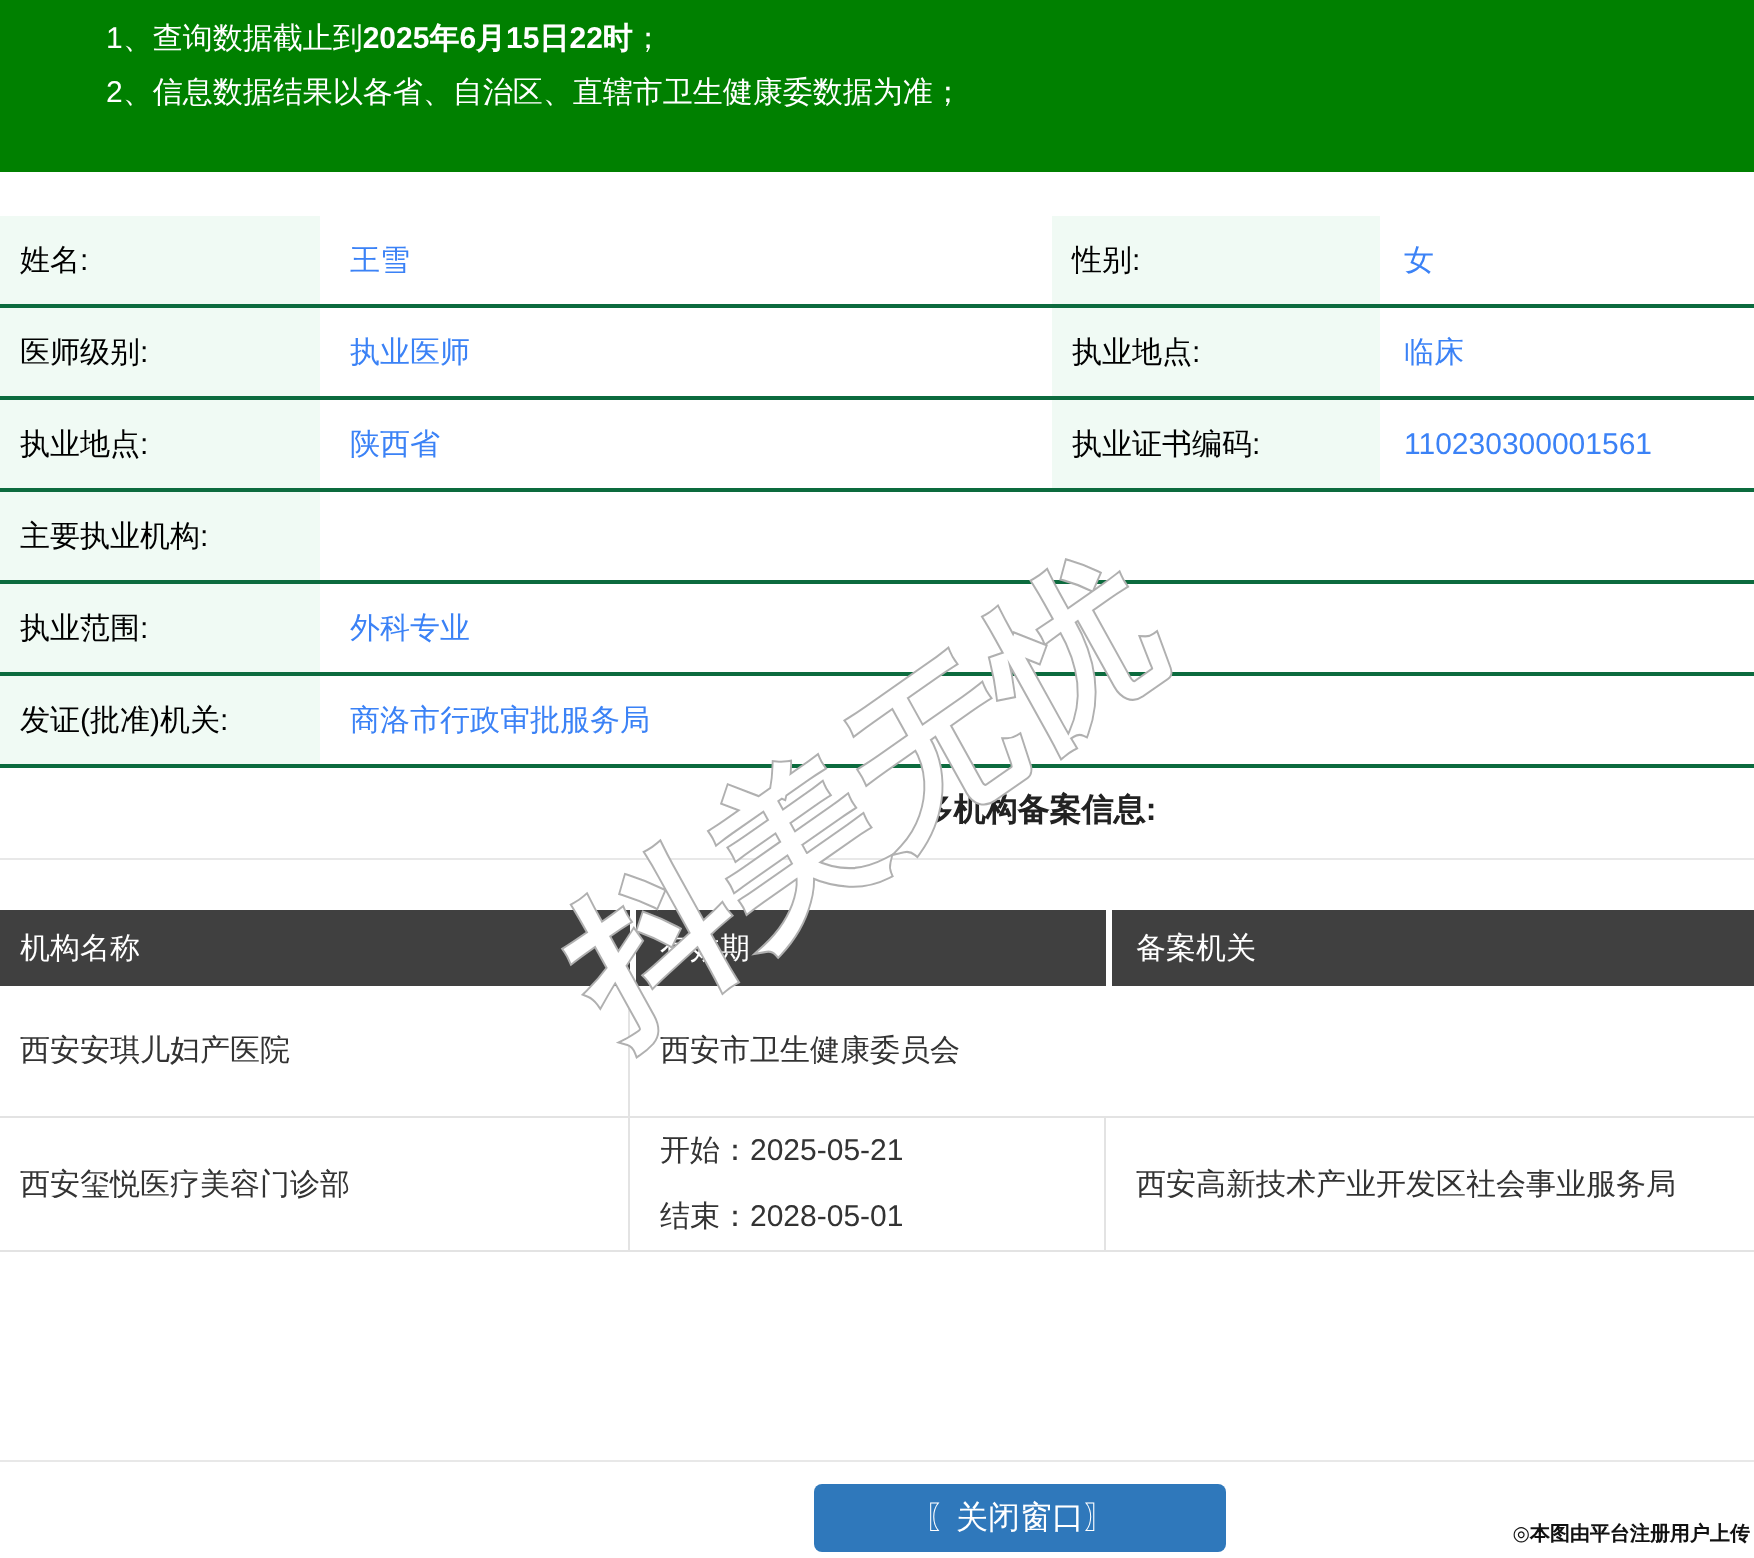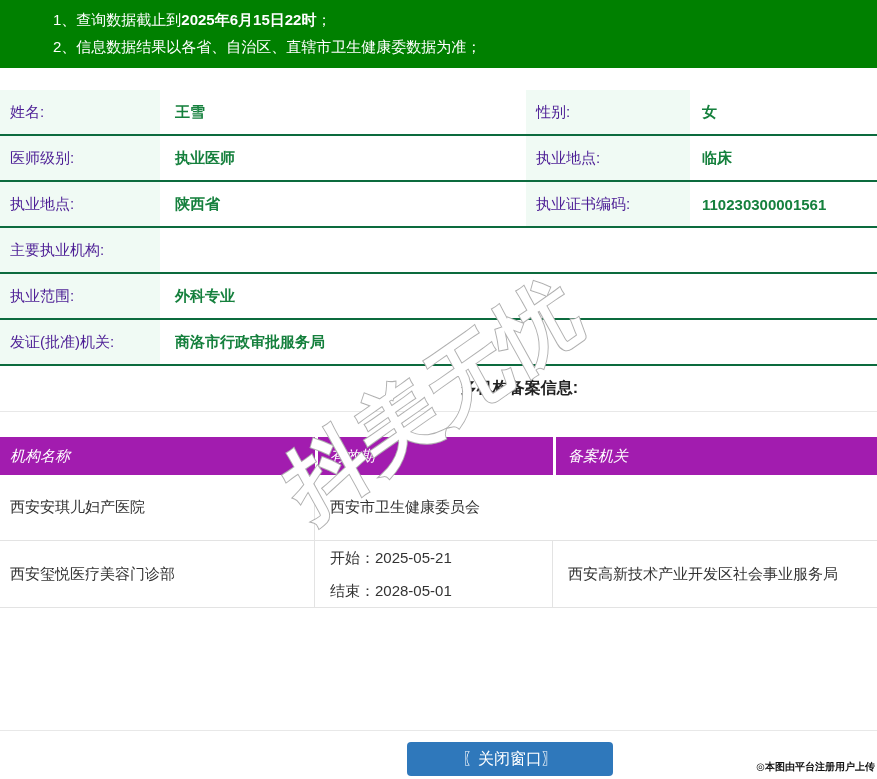--- a/index.html
+++ b/index.html
@@ -4,54 +4,54 @@
 <style>
   html,body{margin:0;padding:0;}
   body{
     width:877px;height:779px;position:relative;overflow:hidden;
     background:#ffffff;
     font-family:"Liberation Sans","DejaVu Sans",sans-serif;
     color:#333;
   }
   
   .notice-banner{
-    background:#008000;color:#fff;height:68px;
+    background:#008000;color:#fff;height:86px;
     padding:6px 0 0 53px;box-sizing:border-box;
     font-size:15px;line-height:27px;
   }
   .notice-banner b{font-weight:bold;}
   
   .info-table{margin-top:22px;}
   .info-row{
     display:grid;grid-template-columns:160px 366px 164px 187px;
     height:46px;box-sizing:border-box;
     border-bottom:2px solid #0c6b3e;
     align-items:stretch;font-size:15px;
   }
   .info-row.fullspan{grid-template-columns:160px 717px;}
   .cell{display:flex;align-items:center;box-sizing:border-box;}
-  .cell.label{background:#f0faf4;padding-left:10px;color:#4c1d95;}
-  .cell.value{padding-left:15px;color:#15803d;font-weight:bold;}
+  .cell.label{background:#f0faf4;padding-left:10px;color:#000000;}
+  .cell.value{padding-left:15px;color:#3b82f6;}
   .cell.value2{padding-left:12px;}
   
   .section-title{
     margin-top:7px;height:30px;line-height:30px;
     text-align:center;font-weight:bold;font-size:16px;color:#222;
     transform:translateX(81px);
   }
   .thin-rule{border:none;border-top:1px solid #e8e8e8;margin:8px 0 0 0;}
   
   .filing-table{margin-top:25px;}
   .filing-header{
     display:grid;grid-template-columns:315px 235px 321px;column-gap:3px;
     height:38px;font-size:15px;color:#fff;
   }
   .filing-header .hcell{
-    background:#a21caf;display:flex;align-items:center;
-    padding-left:10px;box-sizing:border-box;font-style:italic;
+    background:#404040;display:flex;align-items:center;
+    padding-left:10px;box-sizing:border-box;
   }
   .filing-header .hcell.c2,.filing-header .hcell.c3{padding-left:12px;}
   .filing-row{
     display:grid;grid-template-columns:315px 235px 321px;column-gap:3px;
     border-bottom:1px solid #e3e3e3;font-size:15px;color:#333;
   }
   .filing-row .bcell{
     display:flex;align-items:center;padding-left:10px;box-sizing:border-box;
     min-height:65px;
   }

